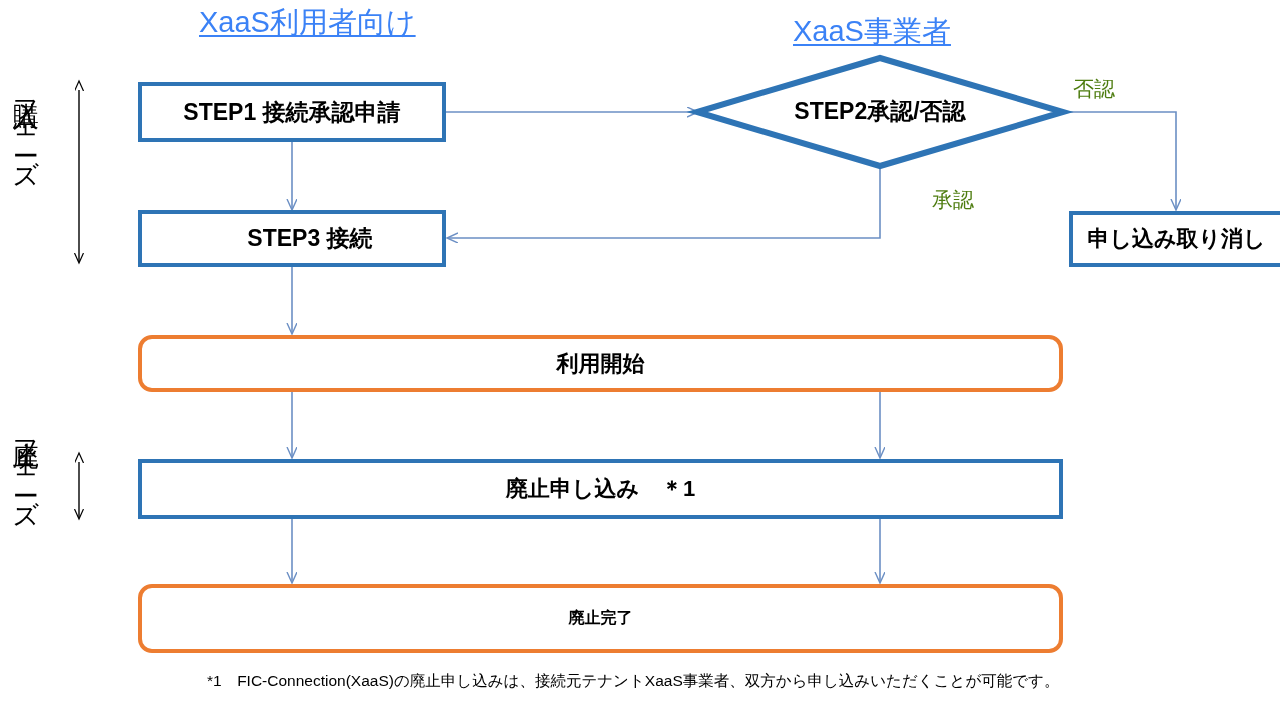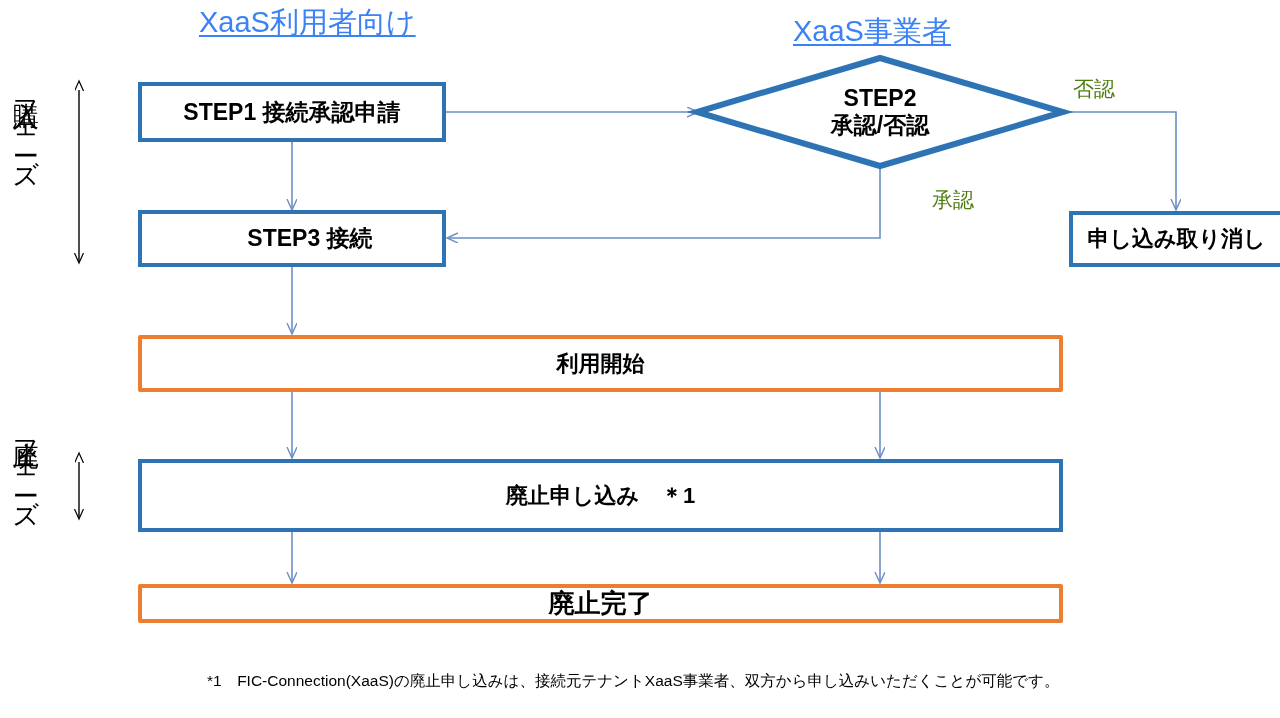--- a/index.html
+++ b/index.html
@@ -49,43 +49,43 @@
     box-sizing: border-box;
     background: #ffffff;
     display: flex;
     align-items: center;
     justify-content: center;
     font-weight: bold;
     color: #000000;
     text-align: center;
   }
   .node.blue   { border: 4px solid #2E74B5; }
-  .node.orange { border: 4px solid #ED7D31; border-radius: 2px; }
+  .node.orange { border: 4px solid #ED7D31; border-radius: 14px; }
 
   #node-step1 { left: 138px; top: 82px;  width: 308px; height: 60px; font-size: 23px; }
   #node-step3 { left: 138px; top: 210px; width: 308px; height: 57px; font-size: 23px; padding-left: 36px; }
   #node-cancel{ left: 1069px; top: 211px; width: 215px; height: 56px; font-size: 22px; }
   #node-start { left: 138px; top: 335px; width: 925px; height: 57px; font-size: 22px; }
-  #node-abolish-req { left: 138px; top: 459px; width: 925px; height: 73px; font-size: 22px; }
-  #node-abolish-done{ left: 138px; top: 584px; width: 925px; height: 39px; font-size: 26px; }
+  #node-abolish-req { left: 138px; top: 459px; width: 925px; height: 60px; font-size: 22px; }
+  #node-abolish-done{ left: 138px; top: 584px; width: 925px; height: 69px; font-size: 16px; }
 
   
   #node-step2 {
     position: absolute;
     left: 695px;
     top: 56px;
     width: 370px;
     height: 112px;
   }
   #node-step2 .diamond-label {
     position: absolute;
     left: 0; top: 0;
     width: 100%; height: 100%;
     display: flex;
-    flex-direction: column;
+    flex-direction: row;
     align-items: center;
     justify-content: center;
     font-weight: bold;
     font-size: 23px;
     color: #000000;
     line-height: 1.18;
     pointer-events: none;
   }
 
   

